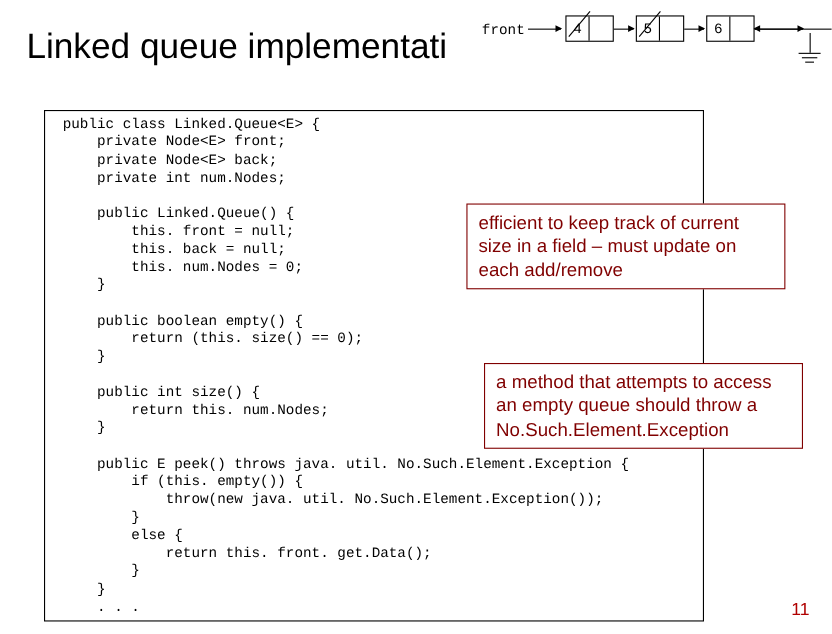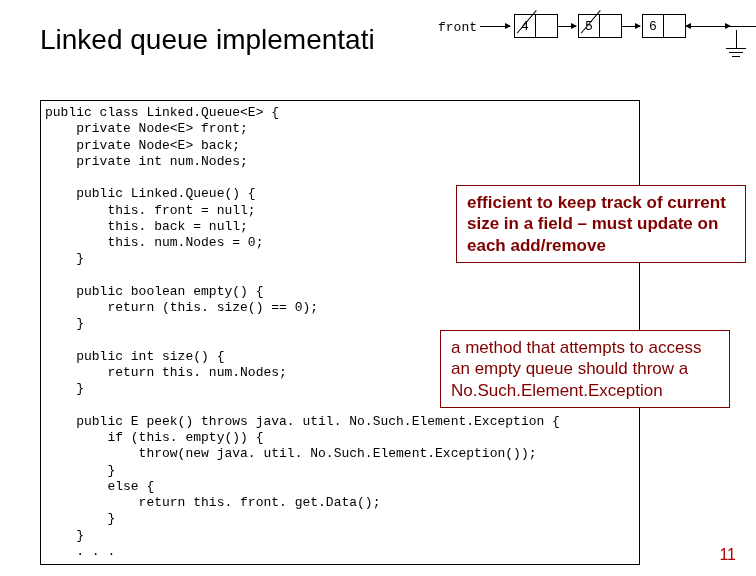--- a/index.html
+++ b/index.html
@@ -8,24 +8,23 @@
     height: 576px;
     background: #fff;
     position: relative;
     font-family: Arial, sans-serif;
     overflow: hidden;
   }
   .title {
     position: absolute;
     left: 24px;
     top: 24px;
-    font-size: 28px;
+    font-size: 32px;
     color: #000;
     font-weight: 400;
-    margin-left: 16px;
   }
   .diagram {
     position: absolute;
     left: 390px;
     top: 12px;
     width: 370px;
     height: 60px;
     margin-left: 48px;
   }
   .diagram-label {
@@ -80,40 +79,39 @@
   .ground .vline { position:absolute; width:1px; height:18px; background:#000; left:10px; top:0;}
   .ground .h1 { position:absolute; height:1px; width:20px; background:#000; top:18px; left:0;}
   .ground .h2 { position:absolute; height:1px; width:14px; background:#000; top:22px; left:3px;}
   .ground .h3 { position:absolute; height:1px; width:8px; background:#000; top:26px; left:6px;}
   .code-block {
     position: absolute;
     left: 40px;
     top: 100px;
     width: 600px;
     border: 1px solid #000;
-    padding: 4px 4px;
+    padding: 4px 16px;
     font-family: "Courier New", monospace;
     font-size: 13px;
     line-height: 1.25;
     white-space: pre;
   }
   .callout {
     position: absolute;
     border: 1.5px solid #800000;
     color: #800000;
     font-size: 17px;
     padding: 6px 10px;
     background: #fff;
     line-height: 1.25;
   }
   .callout1 {
-    left: 456px;
+    left: 424px;
     top: 185px;
     width: 290px;
-    font-weight: bold;
   }
   .callout2 {
     left: 440px;
     top: 290px;
     width: 290px;
     margin-top: 40px;
   }
   .page-num {
     position: absolute;
     right: 20px;

